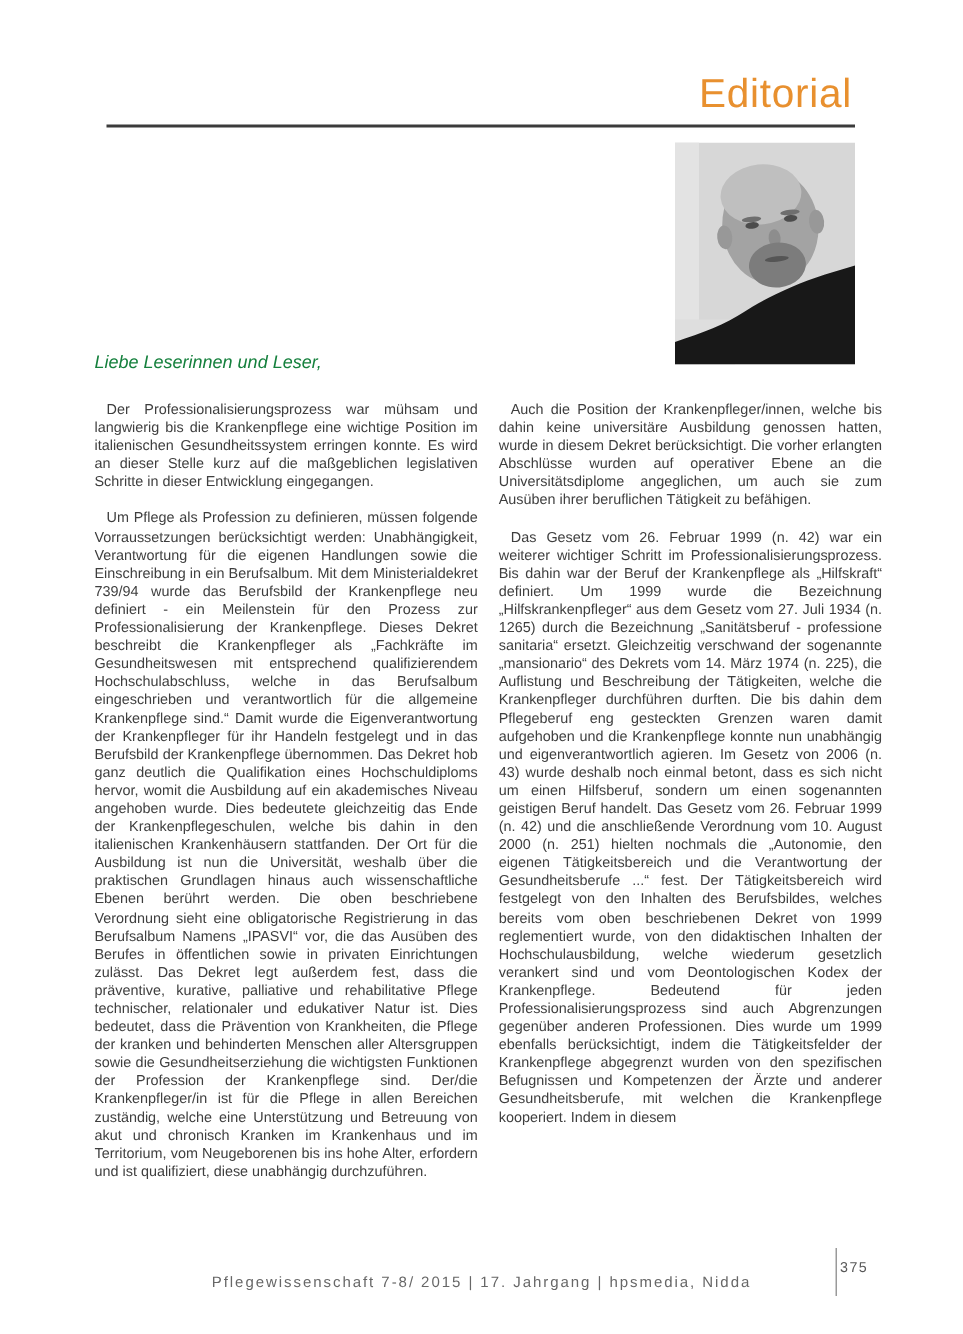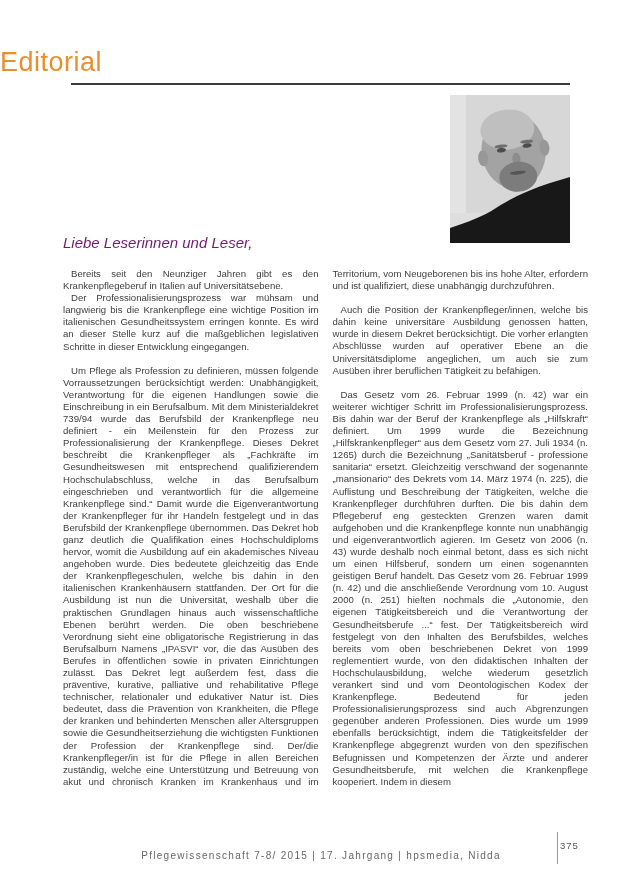--- a/index.html
+++ b/index.html
@@ -5,36 +5,36 @@
   html,body { margin:0; padding:0; }
   body {
     width:642px; height:889px;
     position:relative;
     background:#ffffff;
     font-family:"Liberation Sans", sans-serif;
     overflow:hidden;
   }
   #editorial-title {
     position:absolute; top:48px; left:0; width:568px;
-    text-align:left;
+    text-align:right;
     font-size:27px; line-height:28px;
     color:#e8902f;
     letter-spacing:0.5px;
   }
   #header-rule {
     position:absolute; top:83px; left:71px; width:499px; height:2px;
     background:#3b3b3b;
   }
   #portrait {
     position:absolute; left:450px; top:95px; width:120px; height:148px;
   }
   #greeting {
     position:absolute; left:63px; top:234px;
-    font-size:15px; font-style:italic;
-    color:#701a75;
+    font-size:12px; font-style:italic;
+    color:#15803d;
   }
   #article {
     position:absolute; left:63px; top:268px; width:525px; height:536px;
     column-count:2; column-gap:14px; column-fill:auto;
     font-size:9.6px; line-height:12.1px;
     text-align:justify;
     color:#3e3e3e;
     overflow:hidden;
   }
   #article p { margin:0; text-indent:8px; }
@@ -83,21 +83,20 @@
       <ellipse cx="66" cy="78" rx="8" ry="1.8" fill="#555555"></ellipse>
     </g>
 
     <path d="M0,148 L0,133 C18,127 34,121 46,113 C58,105 78,95 100,88 L120,82 L120,148 Z" fill="#181818"></path>
   </svg>
 </div>
 
 <div id="greeting">Liebe Leserinnen und Leser,</div>
 
 <div id="article">
-  <p>Bereits seit den Neunziger Jahren gibt es den Krankenpflegeberuf in Italien auf Universitätsebene.</p>
   <p>Der Professionalisierungsprozess war mühsam und langwierig bis die Krankenpflege eine wichtige Position im italienischen Gesundheitssystem erringen konnte. Es wird an dieser Stelle kurz auf die maßgeblichen legislativen Schritte in dieser Entwicklung eingegangen.</p>
   <p class="spaced">Um Pflege als Profession zu definieren, müssen folgende Vorraussetzungen berücksichtigt werden: Unabhängigkeit, Verantwortung für die eigenen Handlungen sowie die Einschreibung in ein Berufsalbum. Mit dem Ministerialdekret 739/94 wurde das Berufsbild der Krankenpflege neu definiert - ein Meilenstein für den Prozess zur Professionalisierung der Krankenpflege. Dieses Dekret beschreibt die Krankenpfleger als „Fachkräfte im Gesundheitswesen mit entsprechend qualifizierendem Hochschulabschluss, welche in das Berufsalbum eingeschrieben und verantwortlich für die allgemeine Krankenpflege sind.“ Damit wurde die Eigenverantwortung der Krankenpfleger für ihr Handeln festgelegt und in das Berufsbild der Krankenpflege übernommen. Das Dekret hob ganz deutlich die Qualifikation eines Hochschuldiploms hervor, womit die Ausbildung auf ein akademisches Niveau angehoben wurde. Dies bedeutete gleichzeitig das Ende der Krankenpflegeschulen, welche bis dahin in den italienischen Krankenhäusern stattfanden. Der Ort für die Ausbildung ist nun die Universität, weshalb über die praktischen Grundlagen hinaus auch wissenschaftliche Ebenen berührt werden. Die oben beschriebene Verordnung sieht eine obligatorische Registrierung in das Berufsalbum Namens „IPASVI“ vor, die das Ausüben des Berufes in öffentlichen sowie in privaten Einrichtungen zulässt. Das Dekret legt außerdem fest, dass die präventive, kurative, palliative und rehabilitative Pflege technischer, relationaler und edukativer Natur ist. Dies bedeutet, dass die Prävention von Krankheiten, die Pflege der kranken und behinderten Menschen aller Altersgruppen sowie die Gesundheitserziehung die wichtigsten Funktionen der Profession der Krankenpflege sind. Der/die Krankenpfleger/in ist für die Pflege in allen Bereichen zuständig, welche eine Unterstützung und Betreuung von akut und chronisch Kranken im Krankenhaus und im Territorium, vom Neugeborenen bis ins hohe Alter, erfordern und ist qualifiziert, diese unabhängig durchzuführen.</p>
   <p class="spaced">Auch die Position der Krankenpfleger/innen, welche bis dahin keine universitäre Ausbildung genossen hatten, wurde in diesem Dekret berücksichtigt. Die vorher erlangten Abschlüsse wurden auf operativer Ebene an die Universitätsdiplome angeglichen, um auch sie zum Ausüben ihrer beruflichen Tätigkeit zu befähigen.</p>
   <p class="spaced">Das Gesetz vom 26. Februar 1999 (n. 42) war ein weiterer wichtiger Schritt im Professionalisierungsprozess. Bis dahin war der Beruf der Krankenpflege als „Hilfskraft“ definiert. Um 1999 wurde die Bezeichnung „Hilfskrankenpfleger“ aus dem Gesetz vom 27. Juli 1934 (n. 1265) durch die Bezeichnung „Sanitätsberuf - professione sanitaria“ ersetzt. Gleichzeitig verschwand der sogenannte „mansionario“ des Dekrets vom 14. März 1974 (n. 225), die Auflistung und Beschreibung der Tätigkeiten, welche die Krankenpfleger durchführen durften. Die bis dahin dem Pflegeberuf eng gesteckten Grenzen waren damit aufgehoben und die Krankenpflege konnte nun unabhängig und eigenverantwortlich agieren. Im Gesetz von 2006 (n. 43) wurde deshalb noch einmal betont, dass es sich nicht um einen Hilfsberuf, sondern um einen sogenannten geistigen Beruf handelt. Das Gesetz vom 26. Februar 1999 (n. 42) und die anschließende Verordnung vom 10. August 2000 (n. 251) hielten nochmals die „Autonomie, den eigenen Tätigkeitsbereich und die Verantwortung der Gesundheitsberufe ...“ fest. Der Tätigkeitsbereich wird festgelegt von den Inhalten des Berufsbildes, welches bereits vom oben beschriebenen Dekret von 1999 reglementiert wurde, von den didaktischen Inhalten der Hochschulausbildung, welche wiederum gesetzlich verankert sind und vom Deontologischen Kodex der Krankenpflege. Bedeutend für jeden Professionalisierungsprozess sind auch Abgrenzungen gegenüber anderen Professionen. Dies wurde um 1999 ebenfalls berücksichtigt, indem die Tätigkeitsfelder der Krankenpflege abgegrenzt wurden von den spezifischen Befugnissen und Kompetenzen der Ärzte und anderer Gesundheitsberufe, mit welchen die Krankenpflege kooperiert. Indem in diesem</p>
 </div>
 
 <div id="footer-line">Pflegewissenschaft 7-8/ 2015 | 17. Jahrgang | hpsmedia, Nidda</div>
 <div id="footer-divider"></div>
 <div id="page-number">375</div>
 

